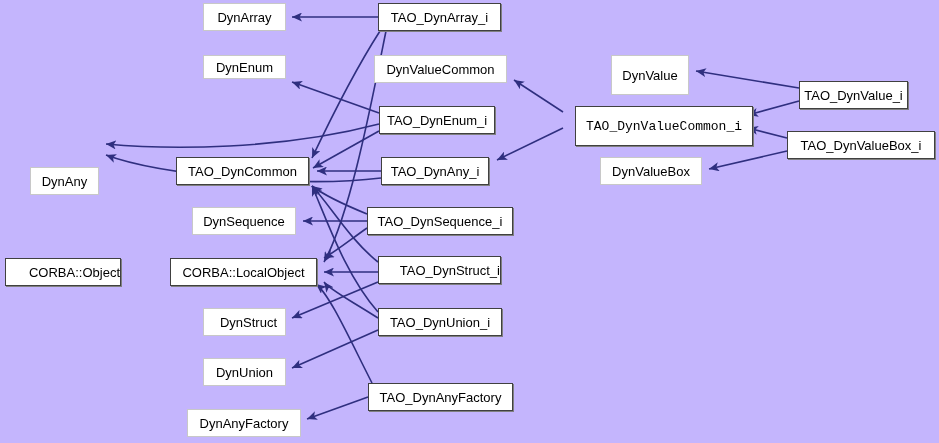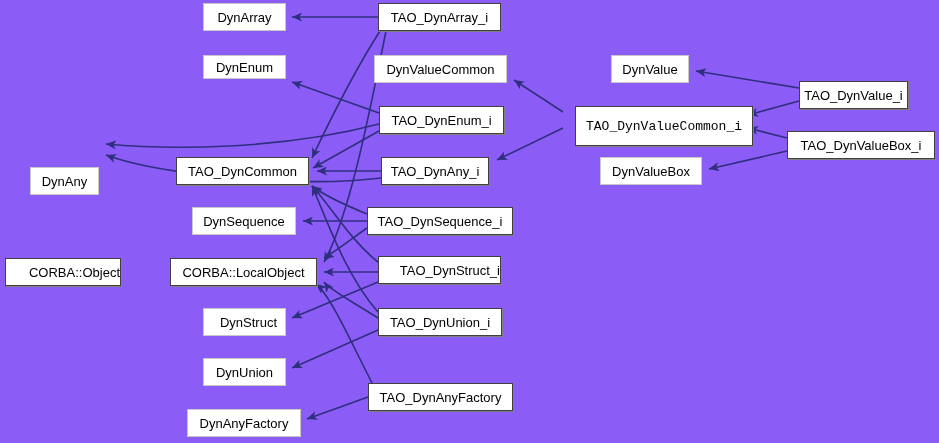--- a/index.html
+++ b/index.html
@@ -4,21 +4,21 @@
 <style>
   html, body {
     margin: 0;
     padding: 0;
     background: #ffffff;
   }
   #diagram-root {
     position: relative;
     width: 939px;
     height: 443px;
-    background: #8b5cf6;
+    background: #c4b5fd;
     font-family: "Liberation Sans", sans-serif;
     overflow: hidden;
   }
   #edge-layer {
     position: absolute;
     left: 0;
     top: 0;
     width: 939px;
     height: 443px;
   }
@@ -98,27 +98,27 @@
       </div>
       <div class="node concrete" style="left: 378px; top: 3px; width: 123px; height: 28px;">
         <span class="node-label">TAO_DynArray_i</span>
       </div>
       <div class="node abstract" style="left: 203px; top: 55px; width: 83px; height: 24px;">
         <span class="node-label">DynEnum</span>
       </div>
       <div class="node abstract" style="left: 374px; top: 55px; width: 133px; height: 28px;">
         <span class="node-label">DynValueCommon</span>
       </div>
-      <div class="node abstract" style="left: 611px; top: 55px; width: 78px; height: 28px;">
+      <div class="node abstract" style="left: 611px; top: 55px; width: 78px; height: 40px;">
         <span class="node-label">DynValue</span>
       </div>
       <div class="node concrete" style="left: 799px; top: 81px; width: 109px; height: 28px;">
         <span class="node-label">TAO_DynValue_i</span>
       </div>
-      <div class="node concrete" style="left: 379px; top: 106px; width: 125px; height: 28px;">
+      <div class="node concrete" style="left: 379px; top: 106px; width: 116px; height: 28px;">
         <span class="node-label">TAO_DynEnum_i</span>
       </div>
       <div class="node concrete" style="left: 575px; top: 106px; width: 178px; height: 40px; font-family: Liberation Mono, monospace;">
         <span class="node-label">TAO_DynValueCommon_i</span>
       </div>
       <div class="node concrete" style="left: 787px; top: 131px; width: 148px; height: 28px;">
         <span class="node-label">TAO_DynValueBox_i</span>
       </div>
       <div class="node abstract" style="left: 30px; top: 131px; width: 69px; height: 28px; margin-top: 36px;">
         <span class="node-label">DynAny</span>

